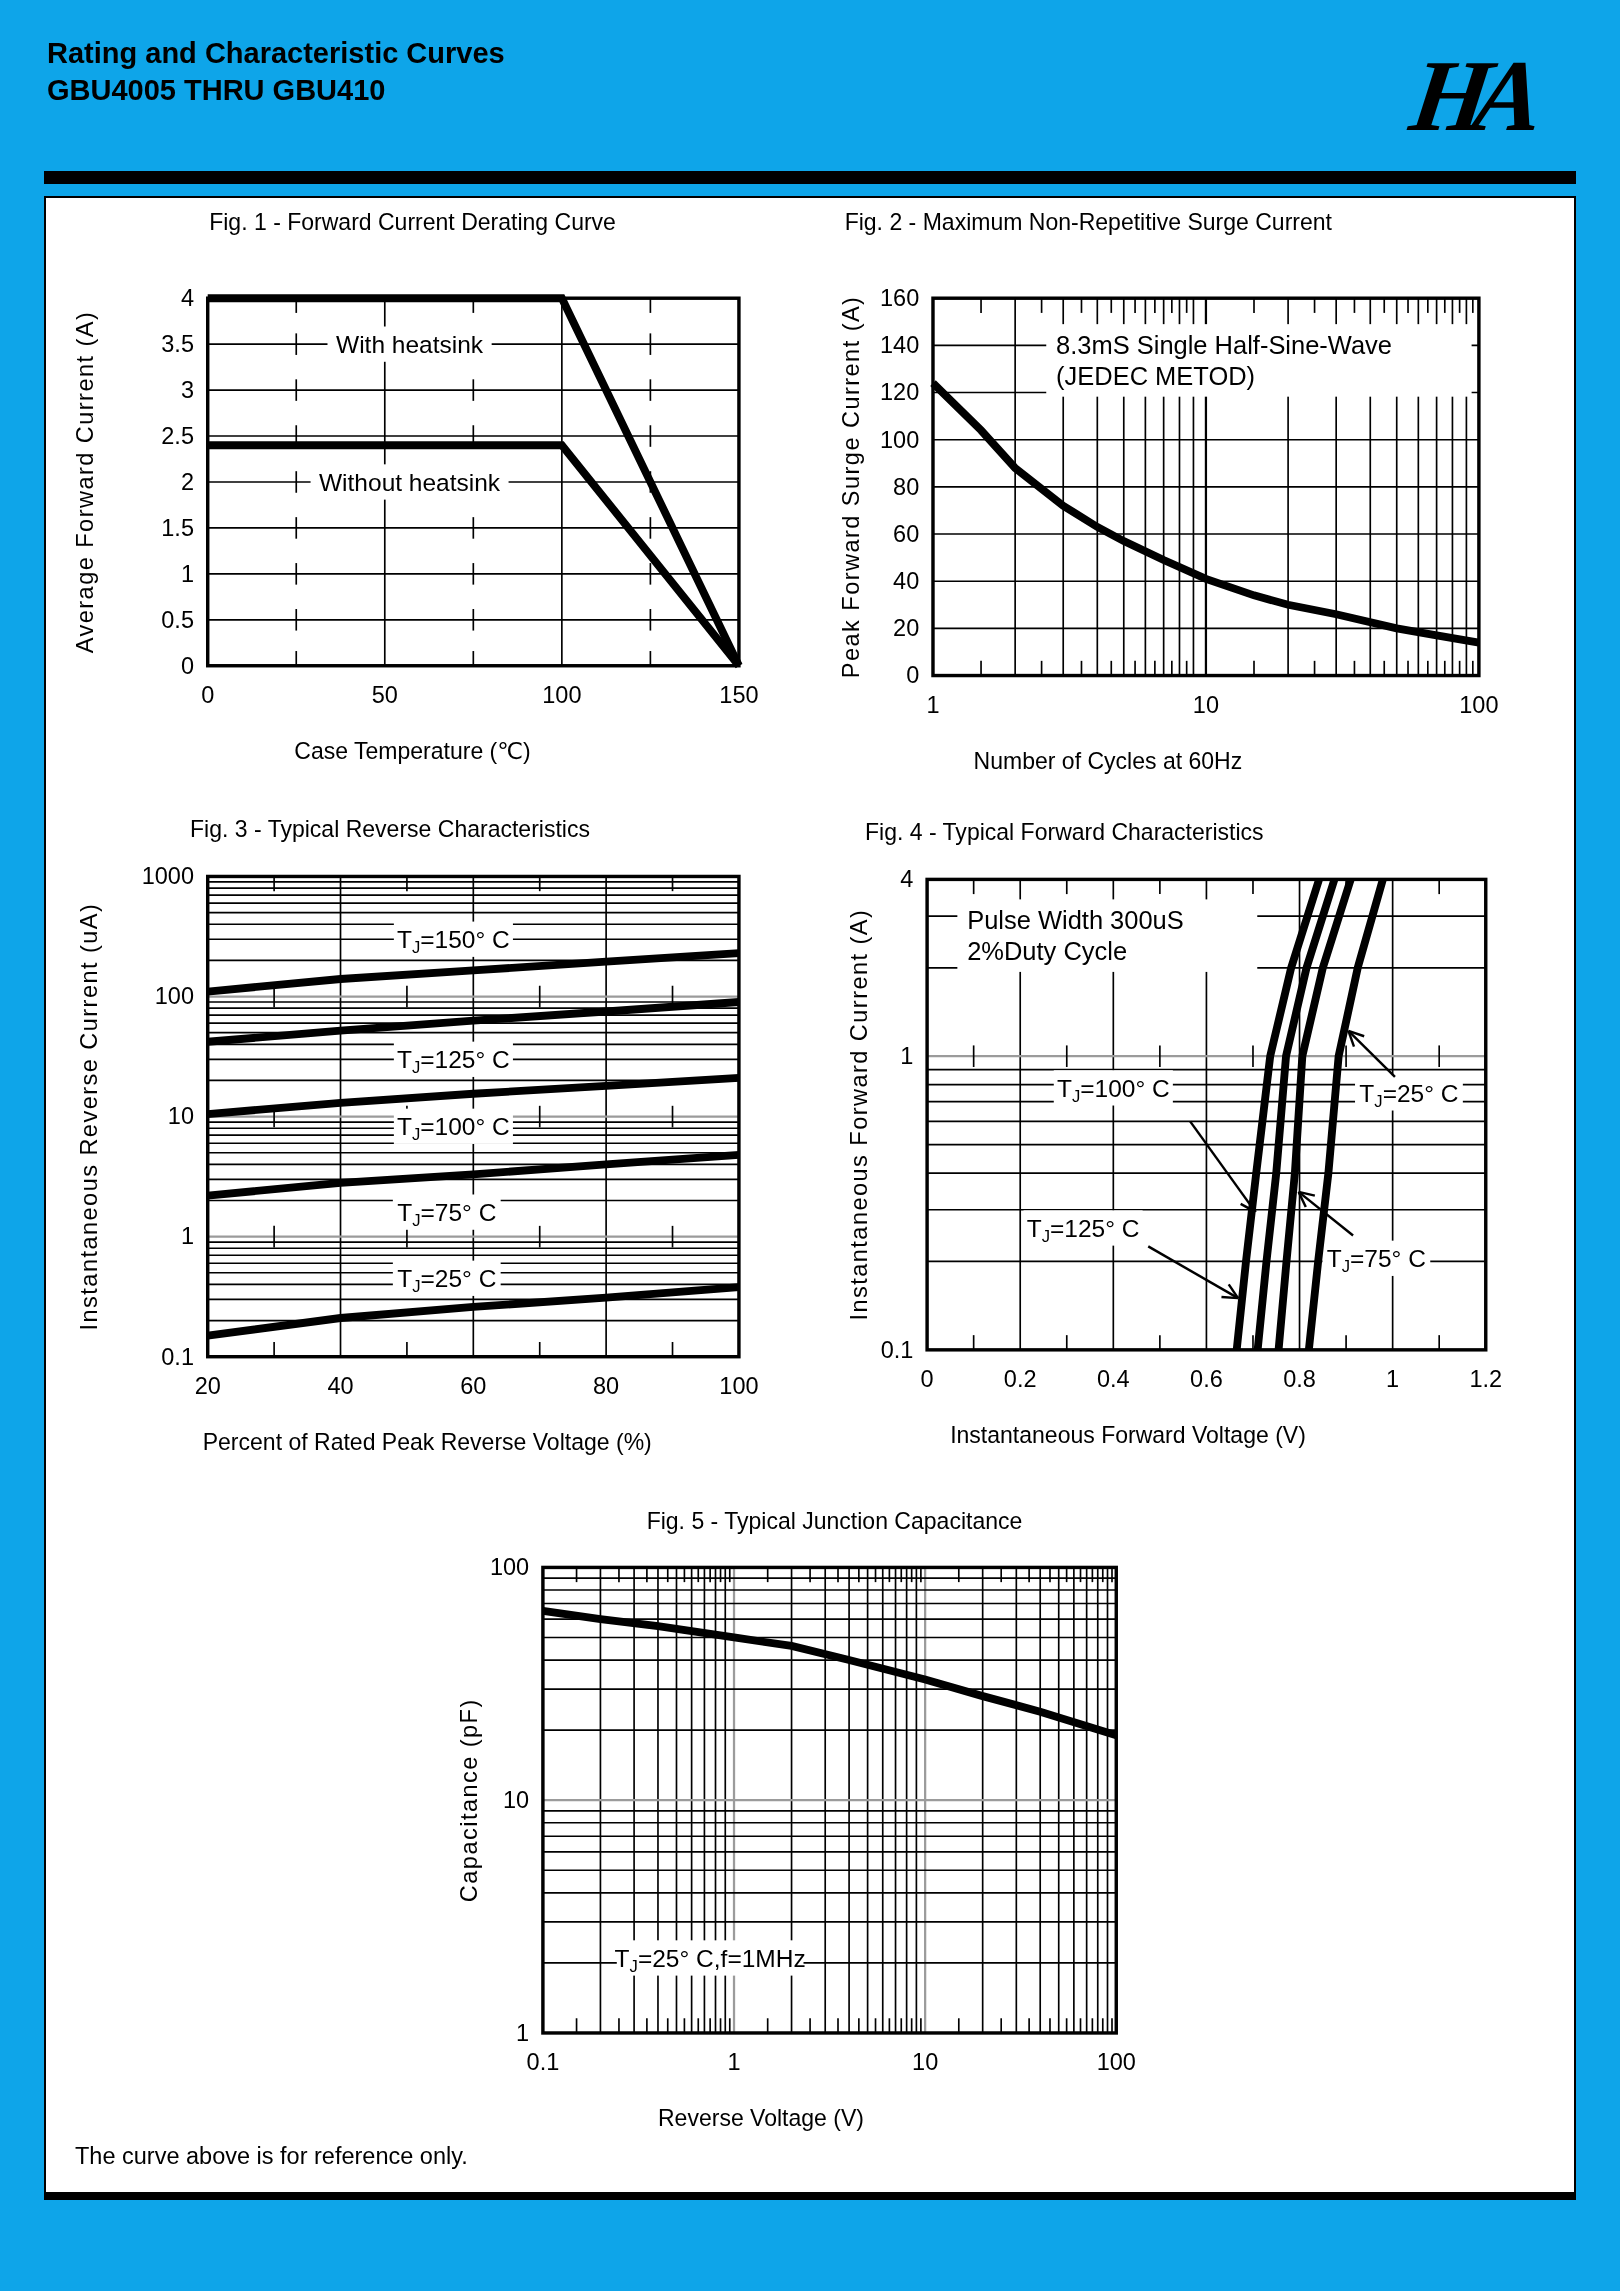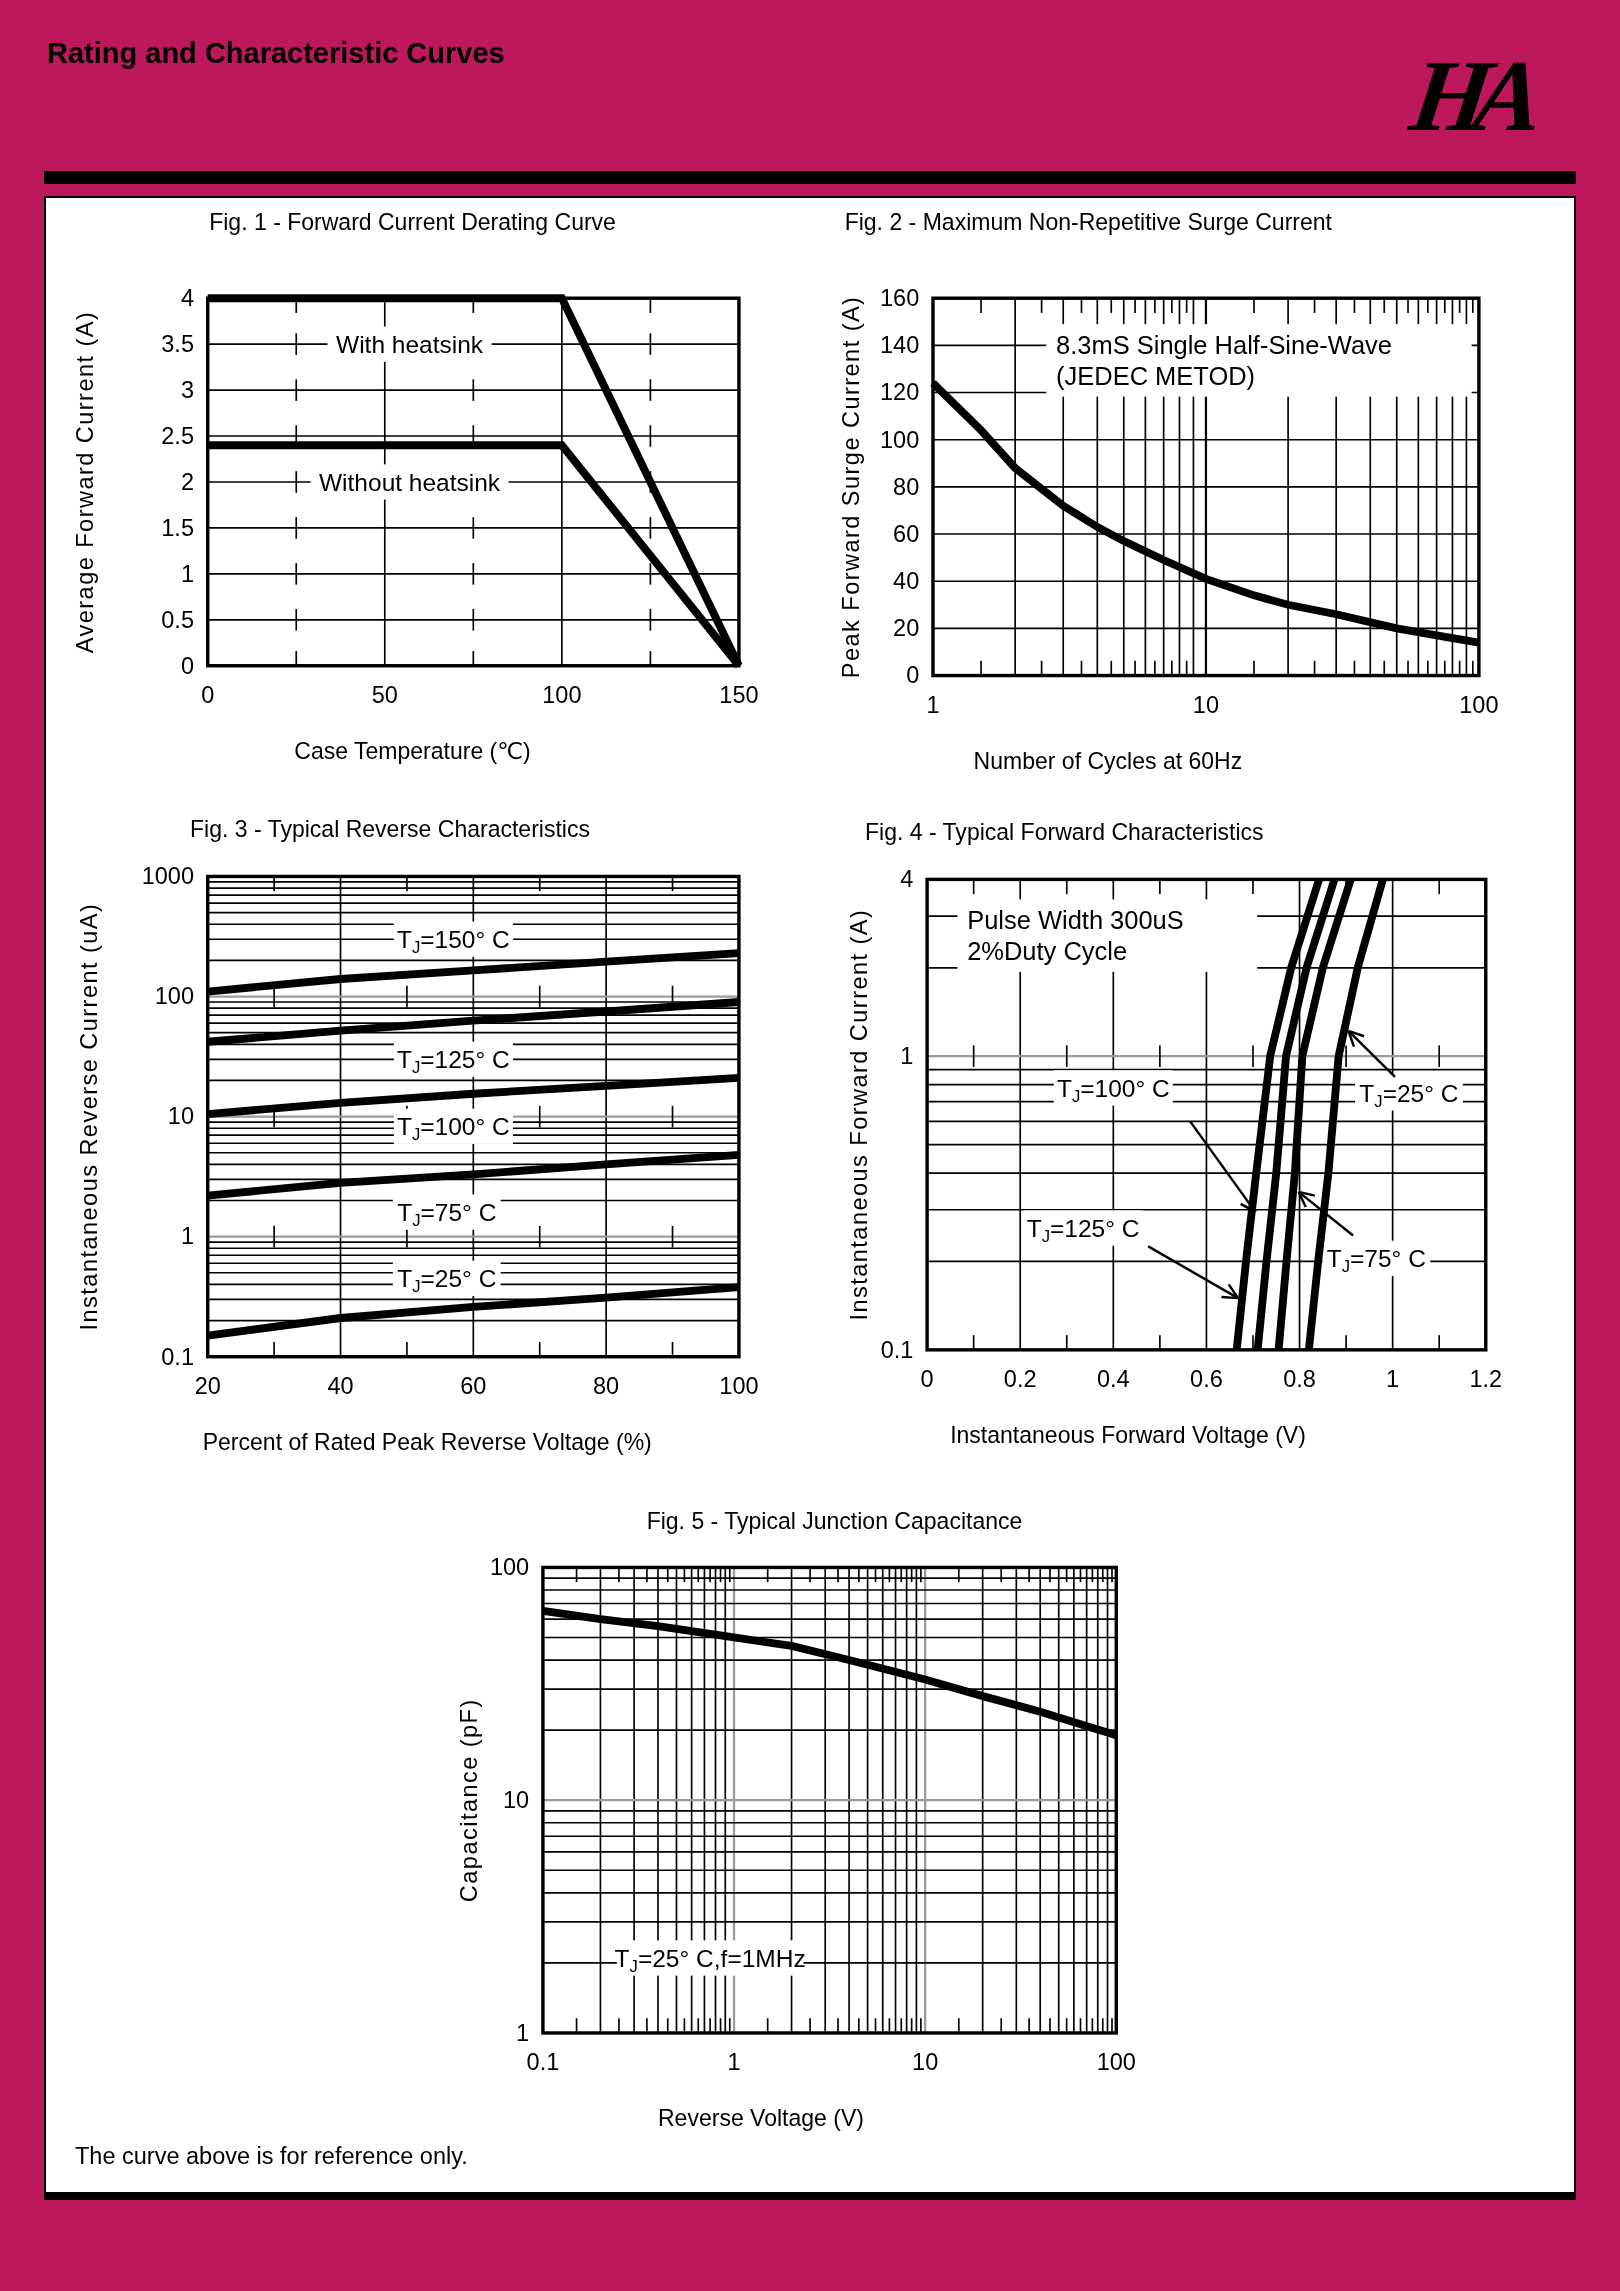--- a/index.html
+++ b/index.html
@@ -1,17 +1,17 @@
 <!DOCTYPE html>
 <html><head>
 <meta charset="utf-8">
 <style>
   html,body{margin:0;padding:0;background:#e8e8e8;}
   .page{
-    position:relative;width:1620px;height:2292px;background:#be185d;
+    position:relative;width:1620px;height:2292px;background:#0ea5e9;
     font-family:"Liberation Sans","DejaVu Sans",sans-serif;color:#000;overflow:hidden;
   }
   .hdr-title{position:absolute;left:47px;top:35px;font-size:29px;font-weight:bold;line-height:37px;}
   .hdr-logo{
     position:absolute;right:93px;top:37px;
     font-family:"Liberation Serif","DejaVu Serif",serif;
     font-style:italic;font-weight:bold;font-size:102px;letter-spacing:-0.16em;
     transform:skewX(-8deg);
   }
   .hdr-bar{position:absolute;left:44px;top:171px;width:1532px;height:12.7px;background:#000;}
@@ -21,20 +21,21 @@
   }
   .footnote{position:absolute;left:29px;bottom:21.6px;font-size:23.5px;}
   svg text{font-family:"Liberation Sans","DejaVu Sans",sans-serif;}
 </style>
 </head>
 <body>
 
 <div class="page">
   <div class="hdr-title">
     <div>Rating and Characteristic Curves</div>
+    <div>GBU4005 THRU GBU410</div>
   </div>
   <div class="hdr-logo">
     <span>HA</span>
   </div>
   <div class="hdr-bar"></div>
   <div class="frame">
     <svg id="charts" width="1526" height="1993" viewBox="0 0 1557 2033">
         <g>
           <line x1="345.66666666666663" y1="102" x2="345.66666666666663" y2="477" stroke="#000000" stroke-width="1.7"></line>
           <line x1="526.3333333333333" y1="102" x2="526.3333333333333" y2="477" stroke="#000000" stroke-width="1.7"></line>

